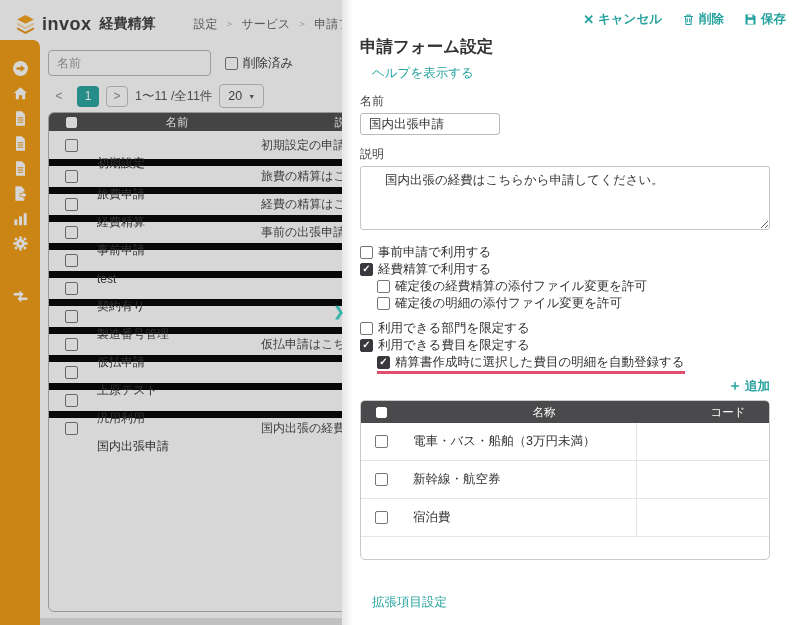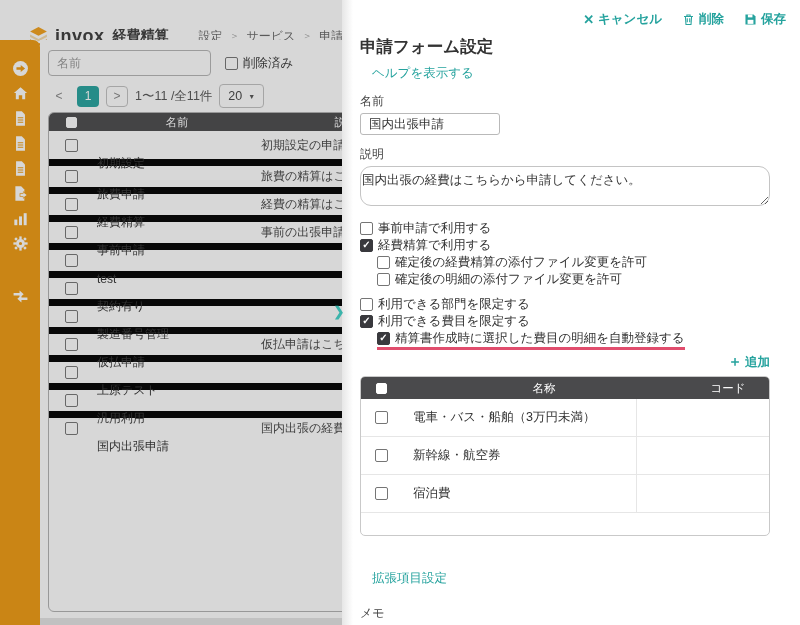--- a/index.html
+++ b/index.html
@@ -4,26 +4,26 @@
 <style>
   :root{
     --teal:#26a39e; --orange:#ef9b10; --red:#e14d6d;
     --dark-hdr:#4a4a4c; --txt:#333; --line:#cfcfcf;
   }
   *{box-sizing:border-box; margin:0; padding:0;}
   html,body{width:800px;height:625px;overflow:hidden;
     font-family:"Liberation Sans",sans-serif; background:#fff; color:var(--txt); position:relative;}
 
   
-  .app-header{position:absolute;left:0;top:16px;width:342px;height:40px;background:#fff;
-    display:flex;align-items:center;padding-left:28px;white-space:nowrap;overflow:hidden;}
+  .app-header{position:absolute;left:0;top:4px;width:342px;height:40px;background:#fff;
+    display:flex;align-items:center;padding-left:15px;white-space:nowrap;overflow:hidden;}
   .logo{display:flex;align-items:center;gap:6px;}
   .logo-name{font-size:18px;font-weight:bold;letter-spacing:.5px;color:#3c3c3c;}
   .logo-suffix{font-size:14px;font-weight:bold;color:#3c3c3c;margin-left:2px;}
-  .breadcrumb{margin-left:30px;font-size:12px;color:#666;display:flex;gap:7px;align-items:center;}
+  .breadcrumb{margin-left:38px;font-size:12px;color:#666;display:flex;gap:7px;align-items:center;}
   .crumb-sep{color:#999;font-size:10px;}
 
   
   .sidebar{position:absolute;left:0;top:40px;width:40px;height:585px;background:var(--orange);
     border-top-right-radius:7px;display:flex;flex-direction:column;align-items:center;padding-top:16px;}
   .side-icon{width:25px;height:25px;display:flex;align-items:center;justify-content:center;cursor:pointer;}
   .side-icon svg{width:17px;height:17px;}
   .side-icon.gap{margin-top:28px;}
 
   
@@ -73,21 +73,21 @@
   .action{display:flex;align-items:center;gap:4px;color:var(--teal);font-size:12.5px;font-weight:bold;cursor:pointer;}
   .action .x-glyph{font-size:13px;font-weight:bold;}
   .action svg{width:13px;height:13px;}
   .dp-inner{padding:36px 30px 0 18px;position:relative;}
   .dp-title{font-size:16.5px;font-weight:bold;color:#333;}
   .teal-link{color:var(--teal);font-size:12.5px;cursor:pointer;width:fit-content;margin-left:12px;}
   .dp-help{margin-top:7px;}
   .fld-label{font-size:12px;color:#444;margin-top:11px;margin-bottom:3px;}
   .name-input{width:140px;height:22px;border:1px solid #b9b9b9;border-radius:3px;padding:0 8px;
     font-size:12.5px;color:#333;font-family:"Liberation Sans",sans-serif;}
-  .dp-textarea{width:410px;height:40px;border:1px solid #c4c4c4;border-radius:11px;padding:5px 1px;
+  .dp-textarea{width:410px;height:64px;border:1px solid #c4c4c4;border-radius:3px;padding:5px 24px;
     font-size:12.5px;color:#333;font-family:"Liberation Sans",sans-serif;resize:vertical;background:#fff;}
   .cb-group{margin-top:11px;}
   .cb-group .cb-row{display:flex;align-items:center;gap:5px;font-size:12.5px;color:#333;
     margin-bottom:3px;width:fit-content;cursor:pointer;line-height:14px;}
   .cb-row.indent-1{margin-left:17px;}
   .cb-row.f-underline{border-bottom:3px solid var(--red);padding-bottom:2px;}
   .add-row{display:flex;justify-content:flex-end;margin-top:3px;}
   .add-link{display:flex;align-items:center;gap:3px;color:var(--teal);font-size:12.5px;font-weight:bold;cursor:pointer;}
   .add-link .plus{font-size:14px;font-weight:bold;}
   .fee-container{margin-top:5px;width:410px;height:160px;border:1px solid #c9c9c9;border-radius:5px;

